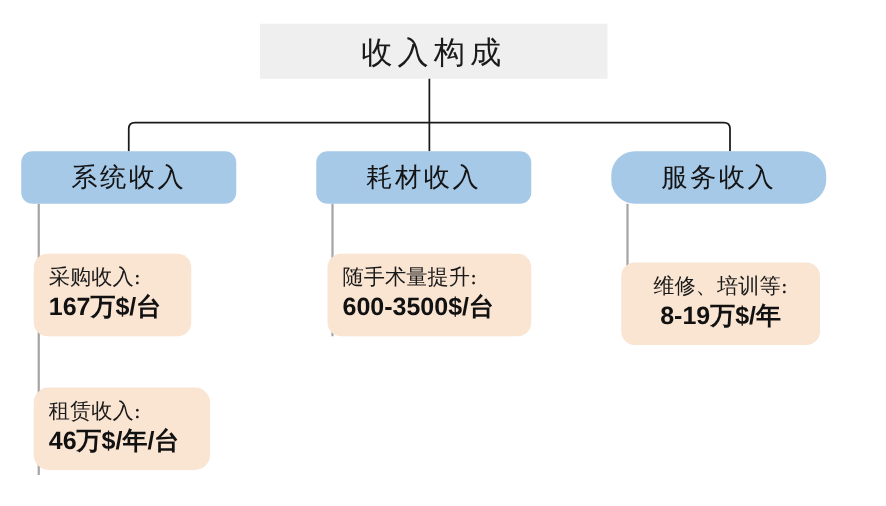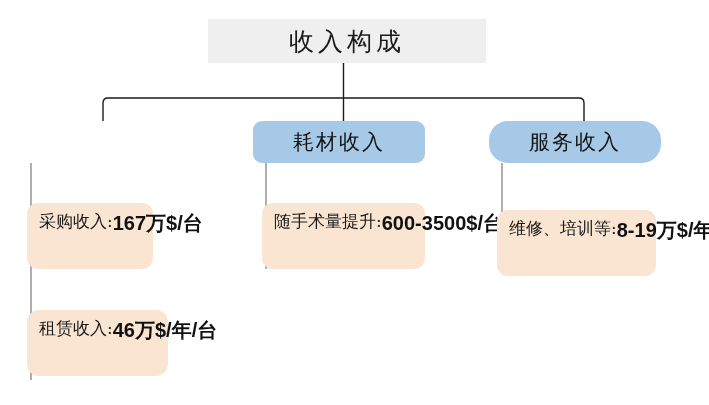--- a/index.html
+++ b/index.html
@@ -72,22 +72,22 @@
   #cat-2 { left: 489px; top: 121px; width: 172px; border-radius: 19px; }
 
   
   .detail-box {
     position: absolute;
     background: #fae4d2;
     border-radius: 11px;
     padding: 7px 12px 9px 12px;
     box-sizing: border-box;
     display: flex;
-    flex-direction: row;
-    justify-content: space-between;
+    flex-direction: column;
+    justify-content: center;
   }
   .detail-box .d-label {
     font-family: "DejaVu Serif", "Liberation Serif", serif;
     font-size: 17px;
     color: #1a1a1a;
     line-height: 1.35;
     white-space: nowrap;
   }
   .detail-box .d-value {
     font-family: "Liberation Sans", sans-serif;
@@ -118,20 +118,23 @@
 
     <path d="M 343.5 63 L 343.5 121" fill="none" stroke="#1a1a1a" stroke-width="1.4"></path>
 
     <path d="M 103 121 L 103 103 Q 103 98 108 98 L 579 98 Q 584 98 584 103 L 584 121" fill="none" stroke="#1a1a1a" stroke-width="1.4"></path>
 
     <path d="M 31 163 L 31 380" fill="none" stroke="#a6a6a6" stroke-width="1.8"></path>
     <path d="M 266 163 L 266 269" fill="none" stroke="#a6a6a6" stroke-width="1.8"></path>
     <path d="M 502 163 L 502 269" fill="none" stroke="#a6a6a6" stroke-width="1.8"></path>
   </svg>
 
+  <div class="cat-box" id="cat-0">
+    <span class="cat-text">系统收入</span>
+  </div>
   <div class="cat-box" id="cat-1">
     <span class="cat-text">耗材收入</span>
   </div>
   <div class="cat-box" id="cat-2">
     <span class="cat-text">服务收入</span>
   </div>
 
   <div class="detail-box align-left" id="detail-0">
     <span class="d-label">采购收入:</span>
     <span class="d-value">167万$/台</span>

